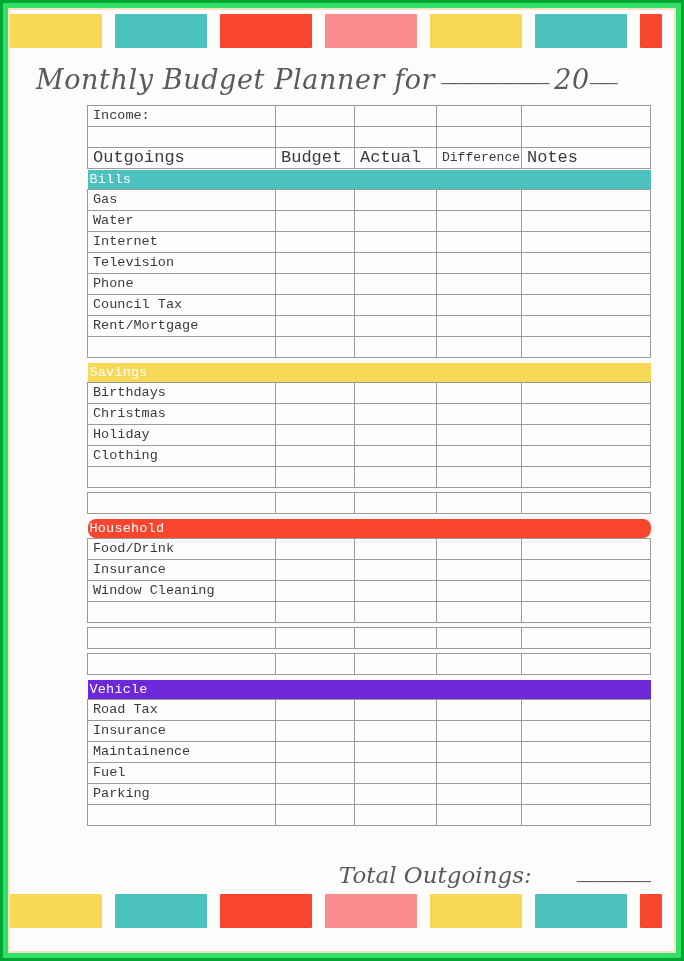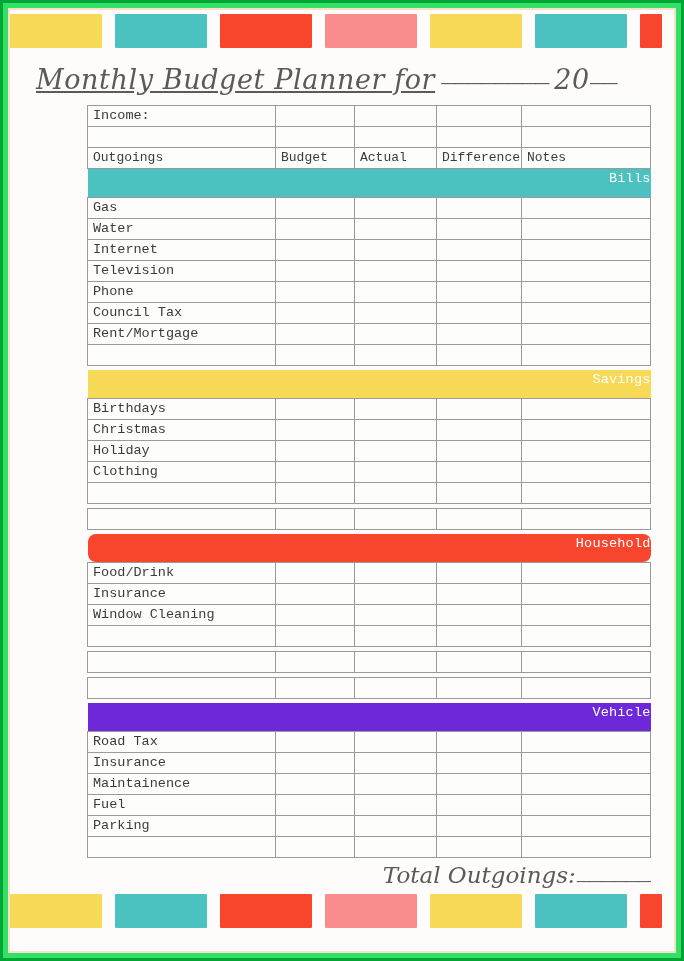--- a/index.html
+++ b/index.html
@@ -84,21 +84,21 @@
     color: #5a5a5a;
     font-family: "DejaVu Serif", "Liberation Serif", serif;
     font-style: italic;
     font-size: 27px;
     font-weight: 400;
     letter-spacing: 0.6px;
     white-space: nowrap;
     display: flex;
     align-items: center;
   }
-  .title-line .t-main { font-size: 27px; text-decoration: underline; }
+  .title-line .t-main { font-size: 27px; }
   .title-line .t-blank {
     font-family: "Liberation Mono", monospace;
     font-style: normal;
     font-size: 24px;
     letter-spacing: -1px;
     margin: 1px 6px;
     position: relative;
     top: -4px;
   }
   .title-line .t-year { font-size: 27px; text-align: center; }
@@ -133,62 +133,62 @@
     white-space: nowrap;
     font-size: 13.5px;
   }
   .c-label { width: 188px; }
   .c-budget { width: 79px; }
   .c-actual { width: 82px; }
   .c-diff   { width: 85px; }
   .c-notes  { width: 129px; }
 
   td.col-head {
-    font-size: 13px;
+    font-size: 17px;
   }
   td.col-head.small {
     font-size: 13px;
     margin-left: 36px;
   }
 
   tr.section-row td {
     border: none;
     padding: 0;
     height: 20px;
     background: transparent;
   }
   .section-bar {
-    height: 28px;
+    height: 19px;
     line-height: 19px;
     padding-left: 2px;
     color: #ffffff;
     font-size: 13.5px;
     letter-spacing: 0.2px;
     box-sizing: border-box;
-    text-align: right;
   }
   tr.spacer-row td {
     border: none;
     height: 4px;
     padding: 0;
     background: transparent;
   }
 
   
   .total-line {
     position: absolute;
     right: 24px;
     top: 852px;
     color: #5a5a5a;
     font-family: "DejaVu Serif", "Liberation Serif", serif;
     font-style: italic;
     font-size: 23px;
     white-space: nowrap;
     display: flex;
     align-items: baseline;
+    gap: 44px;
   }
   .total-line .tot-blank {
     font-family: "Liberation Mono", monospace;
     font-style: normal;
     font-size: 22px;
     letter-spacing: -1px;
     position: relative;
     top: -3px;
     margin-left: 1px;
   }

